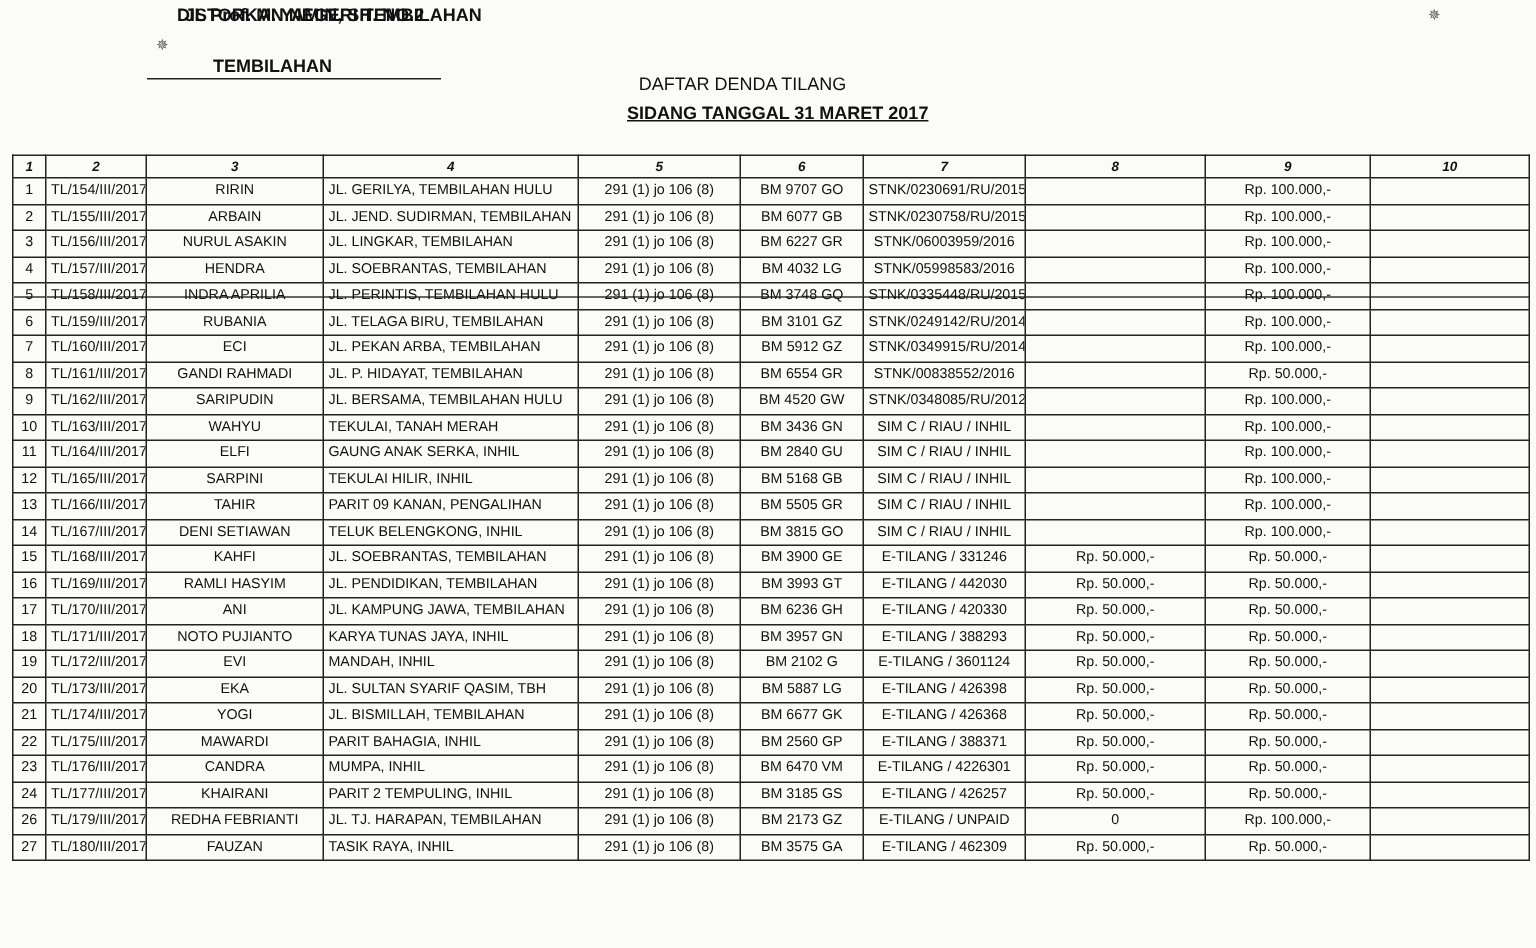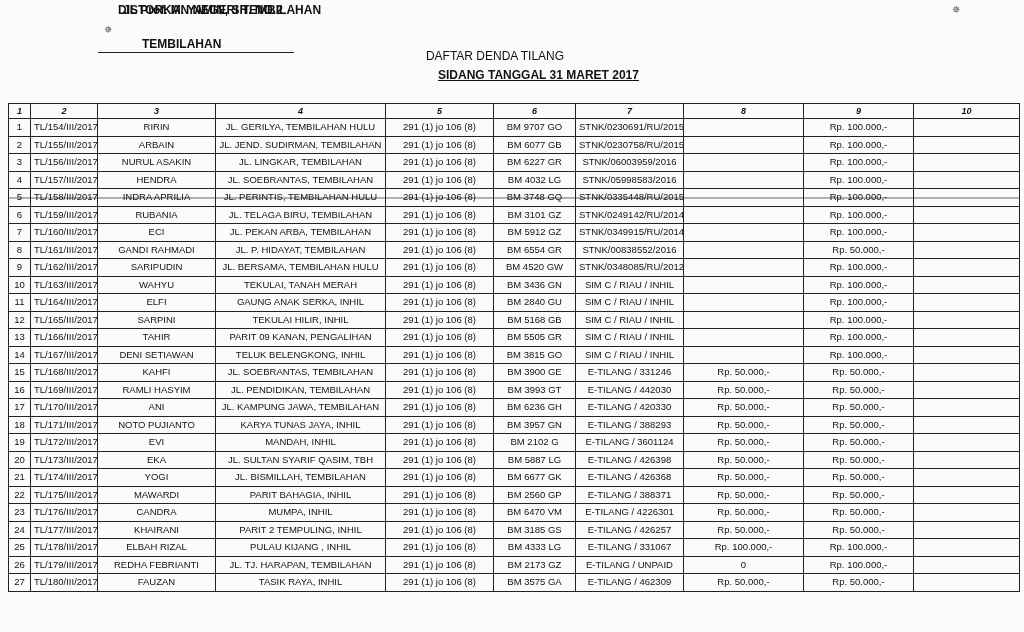--- a/index.html
+++ b/index.html
@@ -17,21 +17,21 @@
   .letterhead .l3 { position: absolute; left: 44px; top: 36px; white-space: nowrap; }
   .letterhead .rule {
     position: absolute; left: 0; top: 52px; width: 196px; height: 1px; background: #222;
   }
   .title {
     position: absolute; left: 400px; top: 49px; width: 190px; text-align: center;
     font-weight: normal; font-size: 12px;
   }
   .subtitle {
     position: absolute; left: 418px; top: 68px; width: 190px;
-    font-weight: bold; font-size: 12px; text-decoration: underline; white-space: nowrap; margin-left: 20px;
+    font-weight: bold; font-size: 12px; text-decoration: underline; white-space: nowrap;
   }
   .speck { position: absolute; font-size: 10px; color: #555; }
   table.grid {
     position: absolute; left: 8px; top: 103px; width: 1011px;
     border-collapse: collapse; table-layout: fixed;
   }
   table.grid th, table.grid td {
     border: 1px solid #222; padding: 0 3px; white-space: nowrap; overflow: hidden;
   }
   table.grid th {
@@ -43,21 +43,21 @@
     background-image: radial-gradient(#a8a8a8 0.6px, transparent 0.7px);
     background-size: 3px 3px;
   }
   table.grid tr.colnum td {
     font-style: italic; font-weight: bold; font-size: 9px; height: 14px; text-align: center;
   }
   table.grid tr.row td {
     font-size: 9.5px; height: 16.5px; line-height: 12px;
   }
   td.c { text-align: center; }
-  td.l { text-align: center; }
+  td.l { text-align: left; }
   tr.struck td { background: linear-gradient(#fbfbfa 48%, #666 48%, #666 54%, #fbfbfa 54%); }
 </style>
 </head>
 <body>
 
 <div class="letterhead">
   <div class="l1">DISTORKAN NEGERI TEMBILAHAN</div>
   <div class="l2">JL Prof. M. YAMIN, SH. NO.2</div>
   <div class="l3">TEMBILAHAN</div>
   <div class="rule"></div>
@@ -379,32 +379,20 @@
         <td class="c">KHAIRANI</td>
         <td class="l">PARIT 2 TEMPULING, INHIL</td>
         <td class="c">291 (1) jo 106 (8)</td>
         <td class="c">BM 3185 GS</td>
         <td class="c">E-TILANG / 426257</td>
         <td class="c">Rp. 50.000,-</td>
         <td class="c">Rp. 50.000,-</td>
         <td class="c"></td>
       </tr>
       <tr class="row">
-        <td class="c">25</td>
-        <td class="l">TL/178/III/2017</td>
-        <td class="c">ELBAH RIZAL</td>
-        <td class="l">PULAU KIJANG , INHIL</td>
-        <td class="c">291 (1) jo 106 (8)</td>
-        <td class="c">BM 4333 LG</td>
-        <td class="c">E-TILANG / 331067</td>
-        <td class="c">Rp. 100.000,-</td>
-        <td class="c">Rp. 100.000,-</td>
-        <td class="c"></td>
-      </tr>
-      <tr class="row">
         <td class="c">26</td>
         <td class="l">TL/179/III/2017</td>
         <td class="c">REDHA FEBRIANTI</td>
         <td class="l">JL. TJ. HARAPAN, TEMBILAHAN</td>
         <td class="c">291 (1) jo 106 (8)</td>
         <td class="c">BM 2173 GZ</td>
         <td class="c">E-TILANG / UNPAID</td>
         <td class="c">0</td>
         <td class="c">Rp. 100.000,-</td>
         <td class="c"></td>

